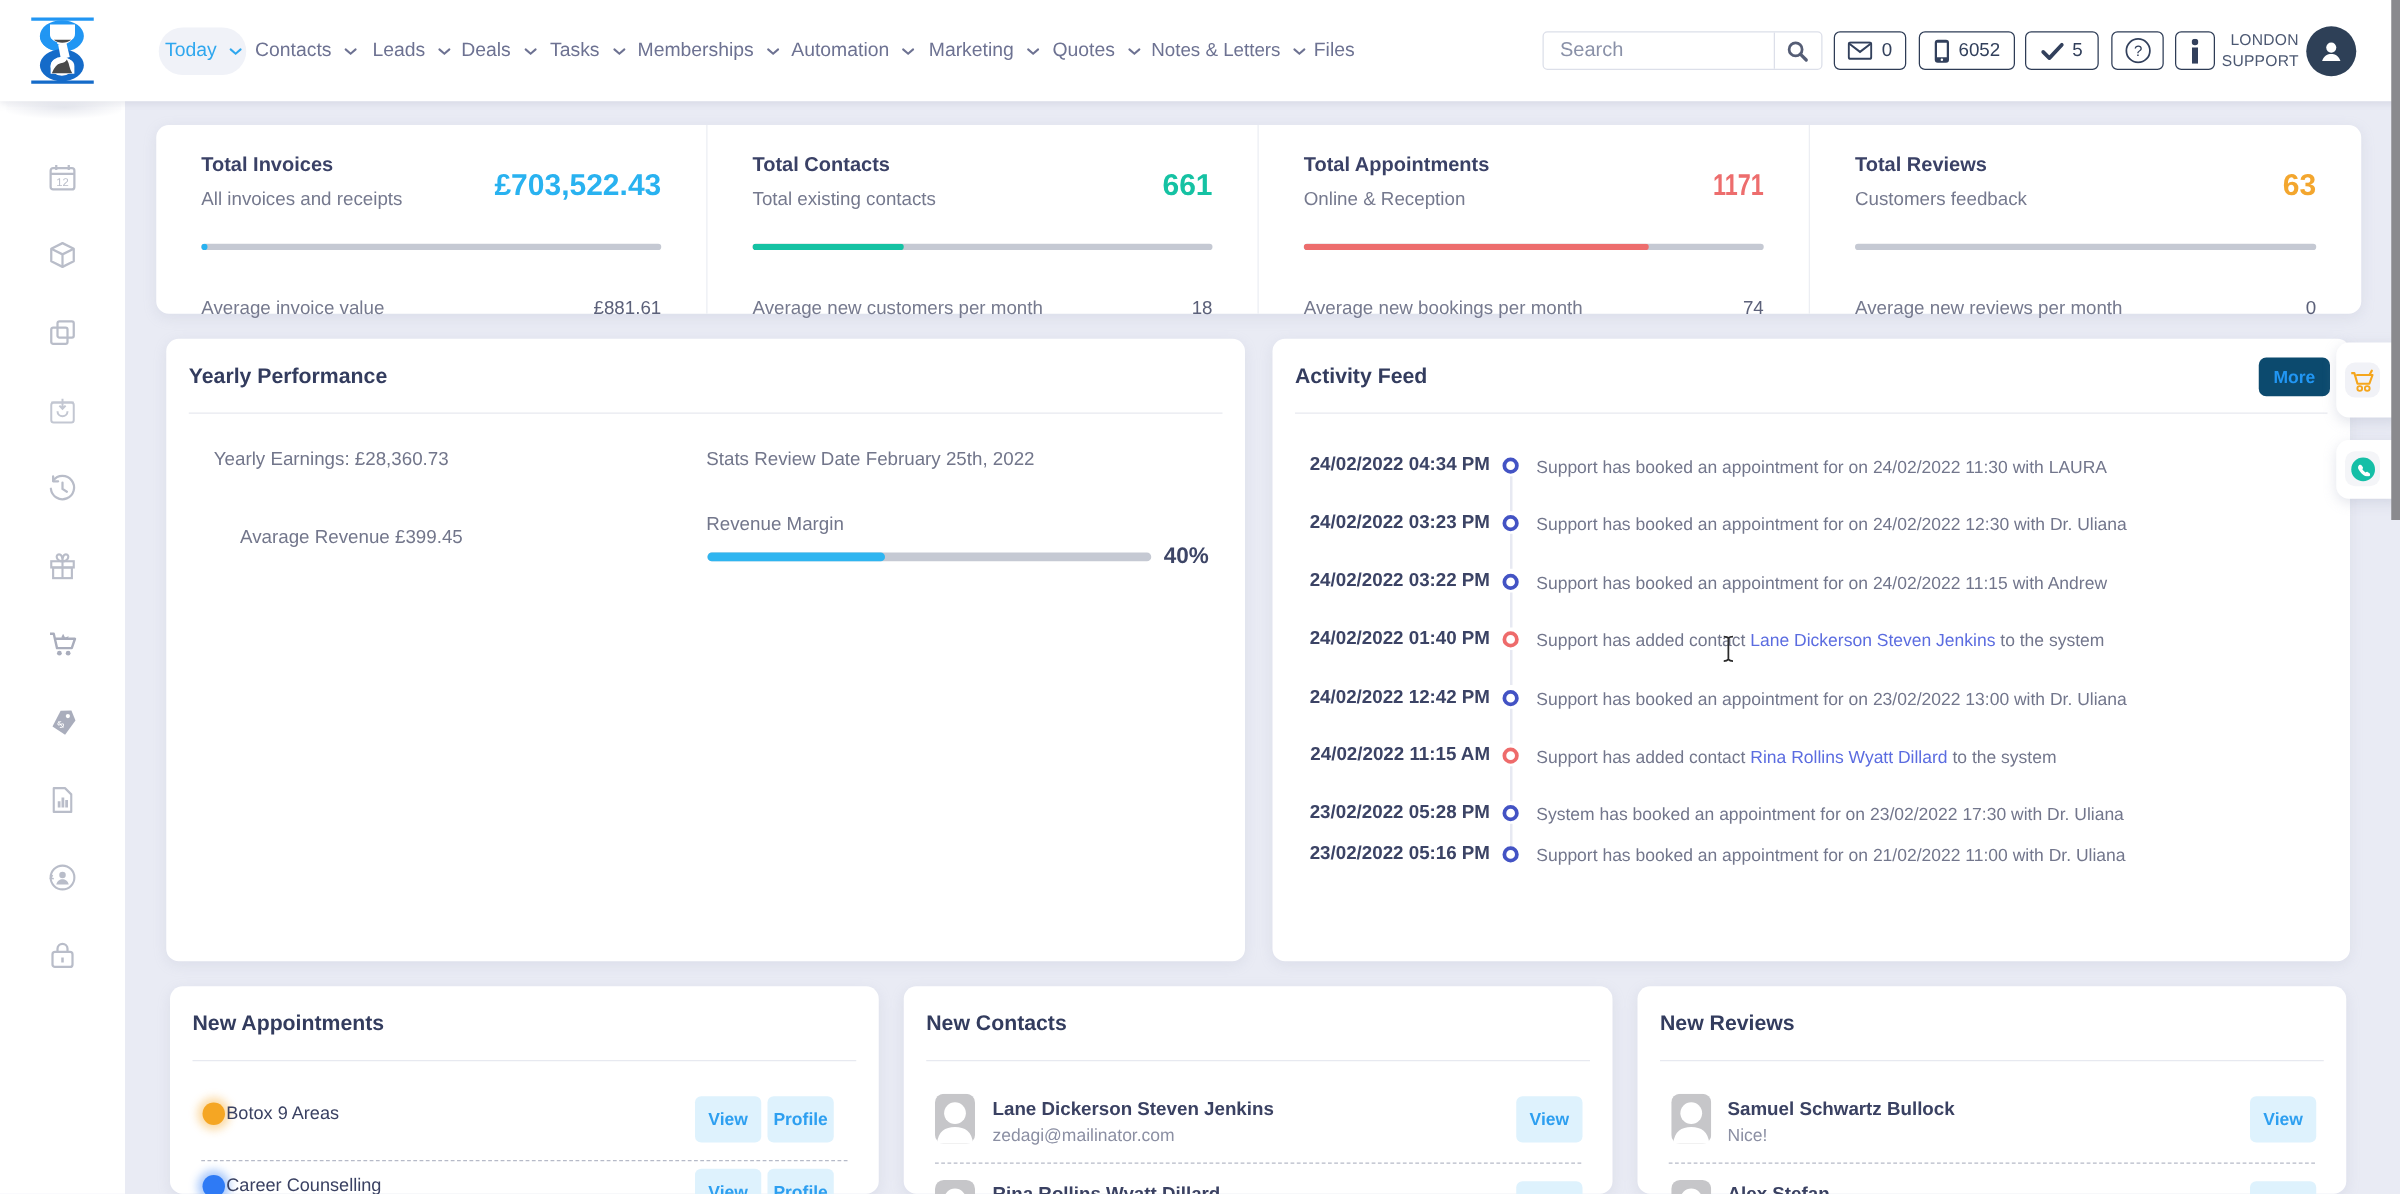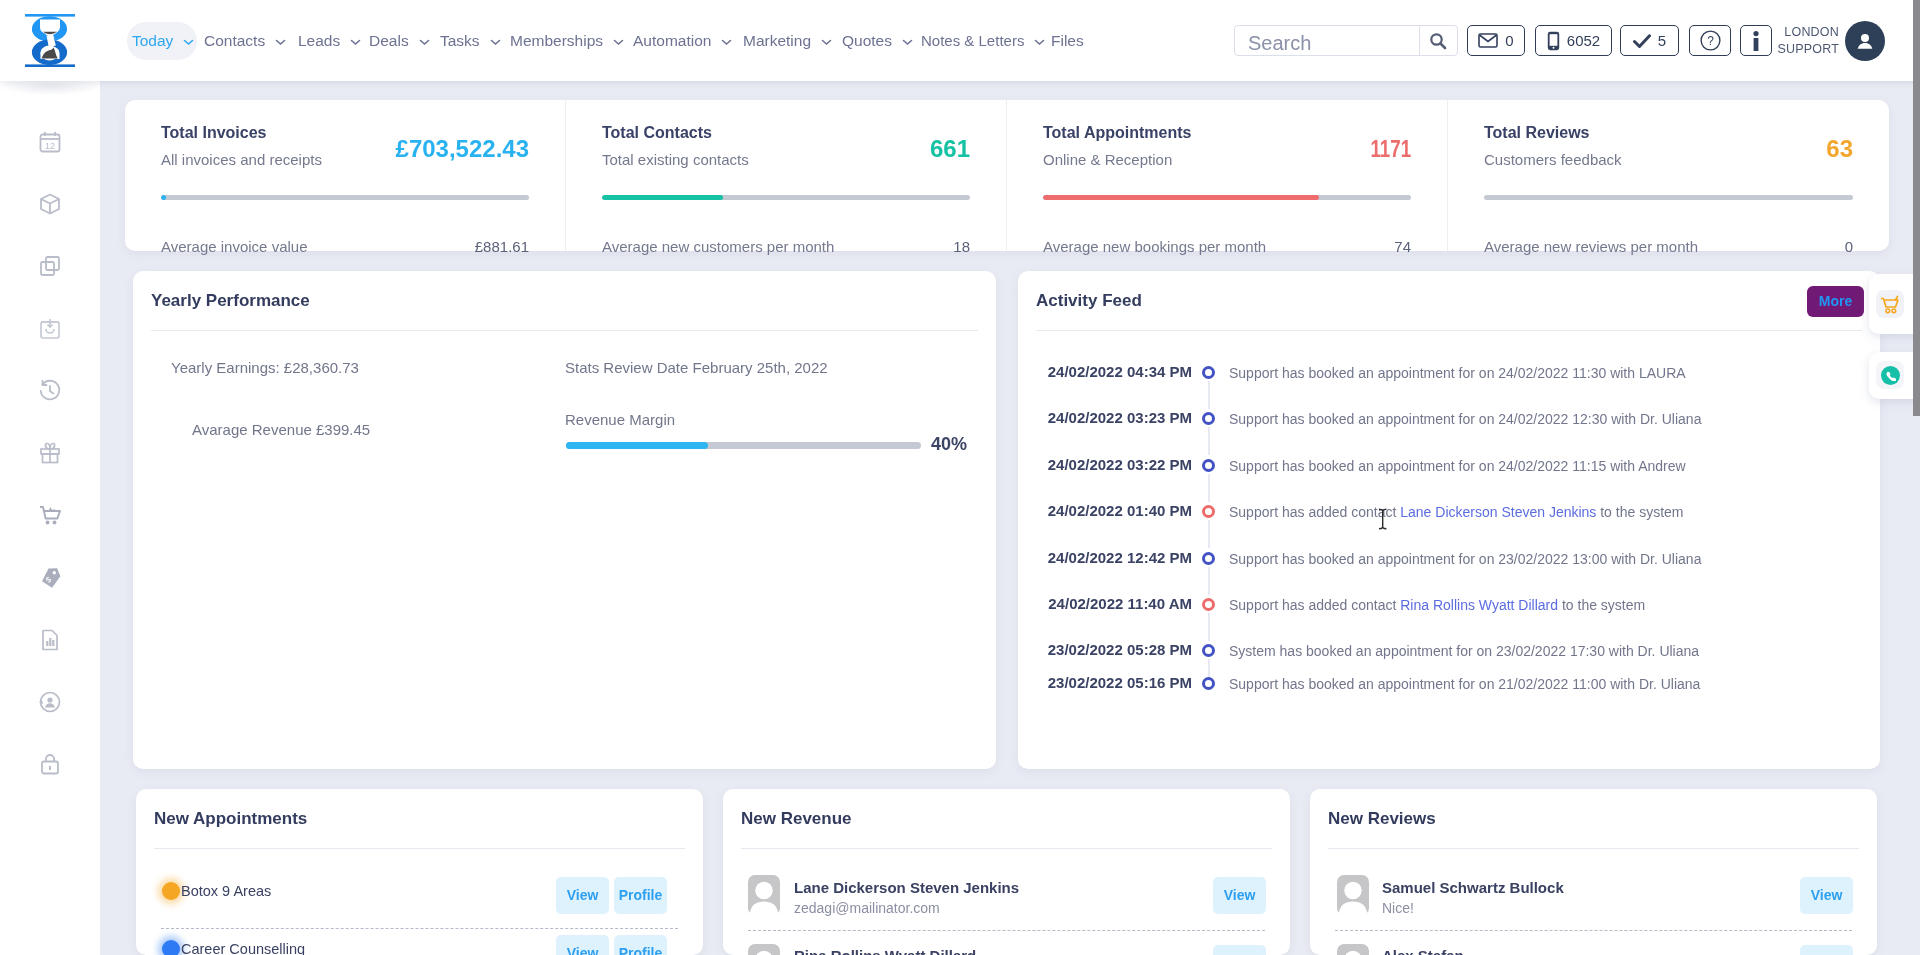--- a/index.html
+++ b/index.html
@@ -6,21 +6,21 @@
 html,body { width:1920px; height:955px; overflow:hidden; background:#e9ebf4; font-family:"Liberation Sans", sans-serif; }
 
 #header { position:absolute; left:0; top:0; width:1920px; height:81px; background:#fff; box-shadow:0 2px 6px rgba(150,155,180,0.25); z-index:20; }
 #sidebar { position:absolute; left:0; top:0; width:100px; height:955px; background:#fff; z-index:10; }
 .navitem { position:absolute; top:0; height:81px; line-height:81px; font-size:15.5px; font-weight:500; color:#6d7292; letter-spacing:0; white-space:nowrap; }
 .nav-chev { display:inline-block; margin-left:10px; }
 #pill { position:absolute; left:127px; top:22px; width:70px; height:38px; border-radius:19px; background:#f0f2f8; }
 
 #search { position:absolute; left:1234px; top:25px; width:224px; height:31px; border:1px solid #dcdfe9; border-radius:4px; background:#fff; }
 #search .sep { position:absolute; left:184px; top:0px; width:1px; height:29px; background:#dcdfe9; }
-#search .ph { position:absolute; left:13px; top:6px; font-size:20px; color:#8a91a8; }
+#search .ph { position:absolute; left:13px; top:6px; font-size:16px; color:#8a91a8; }
 .hbtn { position:absolute; top:25px; height:31px; border:1.5px solid #2e3c56; border-radius:5px; background:#fff; color:#32405c; font-size:15px; display:flex; align-items:center; justify-content:center; gap:7px; }
 #acct { position:absolute; right:81px; top:24px; width:64px; text-align:right; font-size:12.5px; color:#4c5872; line-height:17px; font-weight:500; letter-spacing:.2px;}
 #avatar { position:absolute; left:1845px; top:21px; width:40px; height:40px; border-radius:50%; background:#2e4057; }
 
 #statrow { position:absolute; left:125px; top:100px; width:1764px; height:151px; background:#fff; border-radius:10px; box-shadow:0 3px 10px rgba(160,165,190,0.18); z-index:5;}
 .statcell { position:absolute; top:0; height:151px; border-right:1px solid #eceef3; }
 .statcell.last { border-right:none; }
 .st-title { position:absolute; left:36px; top:24px; font-size:16px; font-weight:700; color:#3a4166; }
 .st-sub { position:absolute; left:36px; top:51px; font-size:15px; color:#75798e; }
 .st-num { position:absolute; right:36px; top:36px; font-size:24px; line-height:26px; font-weight:700; letter-spacing:0px; }
@@ -32,21 +32,21 @@
 .panel { position:absolute; background:#fff; border-radius:10px; box-shadow:0 3px 10px rgba(160,165,190,0.18); }
 .ptitle { position:absolute; left:18px; right:18px; top:0; height:60px; line-height:60px; font-size:17px; font-weight:700; color:#333c5e; border-bottom:1px solid #e7e9f0; }
 
 #yearly { left:133px; top:271px; width:863px; height:498px; }
 .ylabel { position:absolute; font-size:15px; color:#72768b; }
 #rmbar { position:absolute; left:433px; top:171px; width:355px; height:7px; border-radius:4px; background:#c5c9d3; }
 #rmbar i { position:absolute; left:0; top:0; bottom:0; width:40%; background:#2fb5f0; border-radius:4px;}
 #rmpct { position:absolute; left:798px; top:163px; font-size:18px; font-weight:700; color:#3d4566; }
 
 #activity { left:1018px; top:271px; width:862px; height:498px; }
-#morebtn { position:absolute; right:16px; top:15px; width:57px; height:31px; background:#701a75; border-radius:6px; color:#2196f3; font-weight:700; font-size:14px; text-align:center; line-height:31px; }
+#morebtn { position:absolute; right:16px; top:15px; width:57px; height:31px; background:#0c4a6e; border-radius:6px; color:#2196f3; font-weight:700; font-size:14px; text-align:center; line-height:31px; }
 .feedrow { position:absolute; left:0; width:100%; height:20px; }
 .ftime { position:absolute; right:688px; top:0; font-size:15px; font-weight:700; color:#3b4365; white-space:nowrap; }
 .ftext { position:absolute; left:211px; top:2px; font-size:14px; color:#72768c; white-space:nowrap; }
 .ftext a { color:#5b6ce0; text-decoration:none; }
 .fdot { position:absolute; left:184px; top:3px; width:13px; height:13px; border-radius:50%; background:#fff; border:3px solid #4353c4; }
 .fdot.red { border-color:#ee6b6b; }
 .fline { position:absolute; left:190px; width:2px; background:#e7e9f2; }
 
 #appts { left:136px; top:789px; width:567px; height:166px; }
 #contacts { left:723px; top:789px; width:567px; height:166px; }
@@ -311,21 +311,21 @@
       <span class="ftime">24/02/2022 01:40 PM</span>
       <span class="fdot red"></span>
       <span class="ftext">Support has added contact <a>Lane Dickerson Steven Jenkins</a> to the system</span>
     </div>
   <div class="feedrow" style="top:278px;">
       <span class="ftime">24/02/2022 12:42 PM</span>
       <span class="fdot"></span>
       <span class="ftext">Support has booked an appointment for on 23/02/2022 13:00 with Dr. Uliana</span>
     </div>
   <div class="feedrow" style="top:324px;">
-      <span class="ftime">24/02/2022 11:40 AM</span>
+      <span class="ftime">24/02/2022 11:15 AM</span>
       <span class="fdot red"></span>
       <span class="ftext">Support has added contact <a>Rina Rollins Wyatt Dillard</a> to the system</span>
     </div>
   <div class="feedrow" style="top:370px;">
       <span class="ftime">23/02/2022 05:28 PM</span>
       <span class="fdot"></span>
       <span class="ftext">System has booked an appointment for on 23/02/2022 17:30 with Dr. Uliana</span>
     </div>
   <div class="feedrow" style="top:403px;">
       <span class="ftime">23/02/2022 05:16 PM</span>
@@ -339,21 +339,21 @@
   <div class="cname" style="left:45px;top:94px;font-size:14.5px;font-weight:500;">Botox 9 Areas</div>
   <div class="btnblue" style="left:420px;top:88px;width:53px;height:37px;line-height:37px;">View</div>
   <div class="btnblue" style="left:478px;top:88px;width:53px;height:37px;line-height:37px;">Profile</div>
   <div class="dash" style="top:139px;"></div>
   <div style="position:absolute;left:26px;top:151px;width:18px;height:18px;border-radius:50%;background:#2e7af5;box-shadow:0 0 7px 4px rgba(46,122,245,0.4);"></div>
   <div class="cname" style="left:45px;top:152px;font-size:14.5px;font-weight:500;">Career Counselling</div>
   <div class="btnblue" style="left:420px;top:146px;width:53px;height:37px;line-height:37px;">View</div>
   <div class="btnblue" style="left:478px;top:146px;width:53px;height:37px;line-height:37px;">Profile</div>
 </div>
 <div class="panel" id="contacts">
-  <div class="ptitle">New Revenue</div>
+  <div class="ptitle">New Contacts</div>
   <svg style="position:absolute;left:25px;top:86px;" width="32" height="40" viewBox="0 0 32 40">
       <rect width="32" height="40" rx="7" fill="#c6c6c9"></rect>
       <circle cx="16" cy="15.5" r="8.7" fill="#fff"></circle>
       <path d="M1.5 40 C2.5 30 8 26.5 16 26.5 C24 26.5 29.5 30 30.5 40 Z" fill="#fff"></path>
     </svg>
   <div class="cname" style="left:71px;top:90px;">Lane Dickerson Steven Jenkins</div>
   <div class="csub" style="left:71px;top:111px;">zedagi@mailinator.com</div>
   <div class="btnblue" style="left:490px;top:88px;width:53px;height:37px;line-height:37px;">View</div>
   <div class="dash" style="top:141px;"></div>
   <svg style="position:absolute;left:25px;top:155px;" width="32" height="40" viewBox="0 0 32 40">

